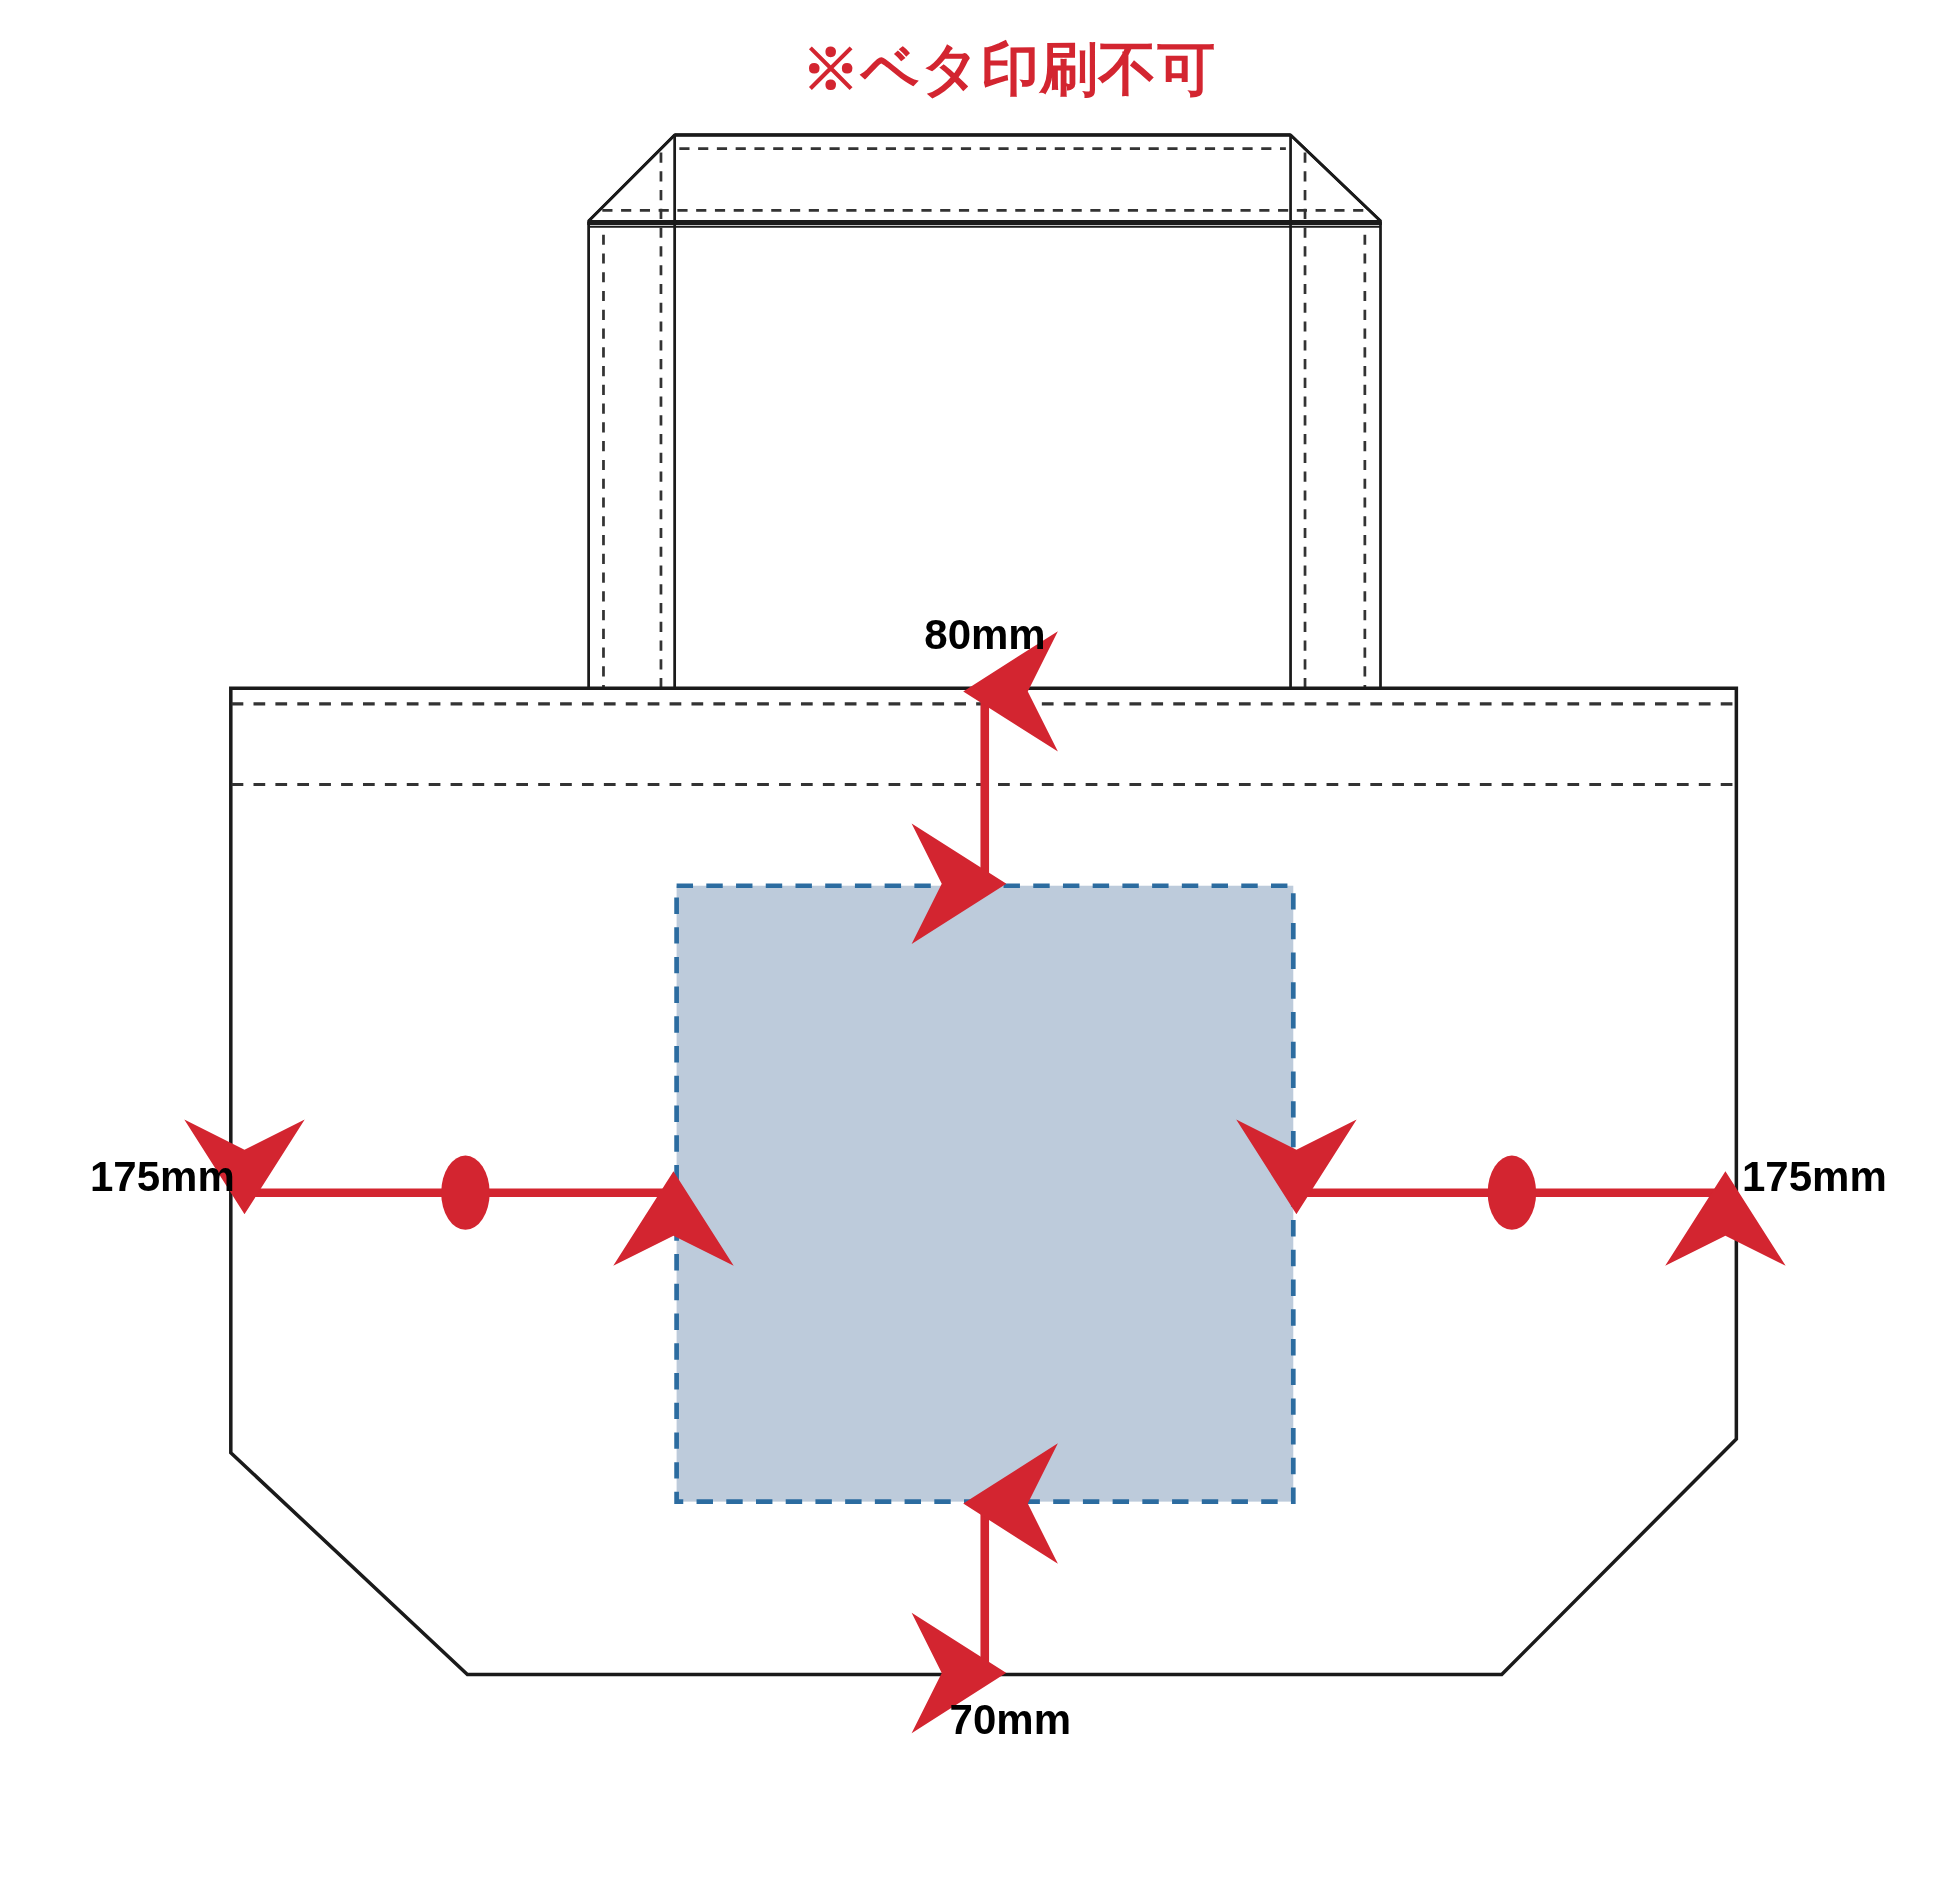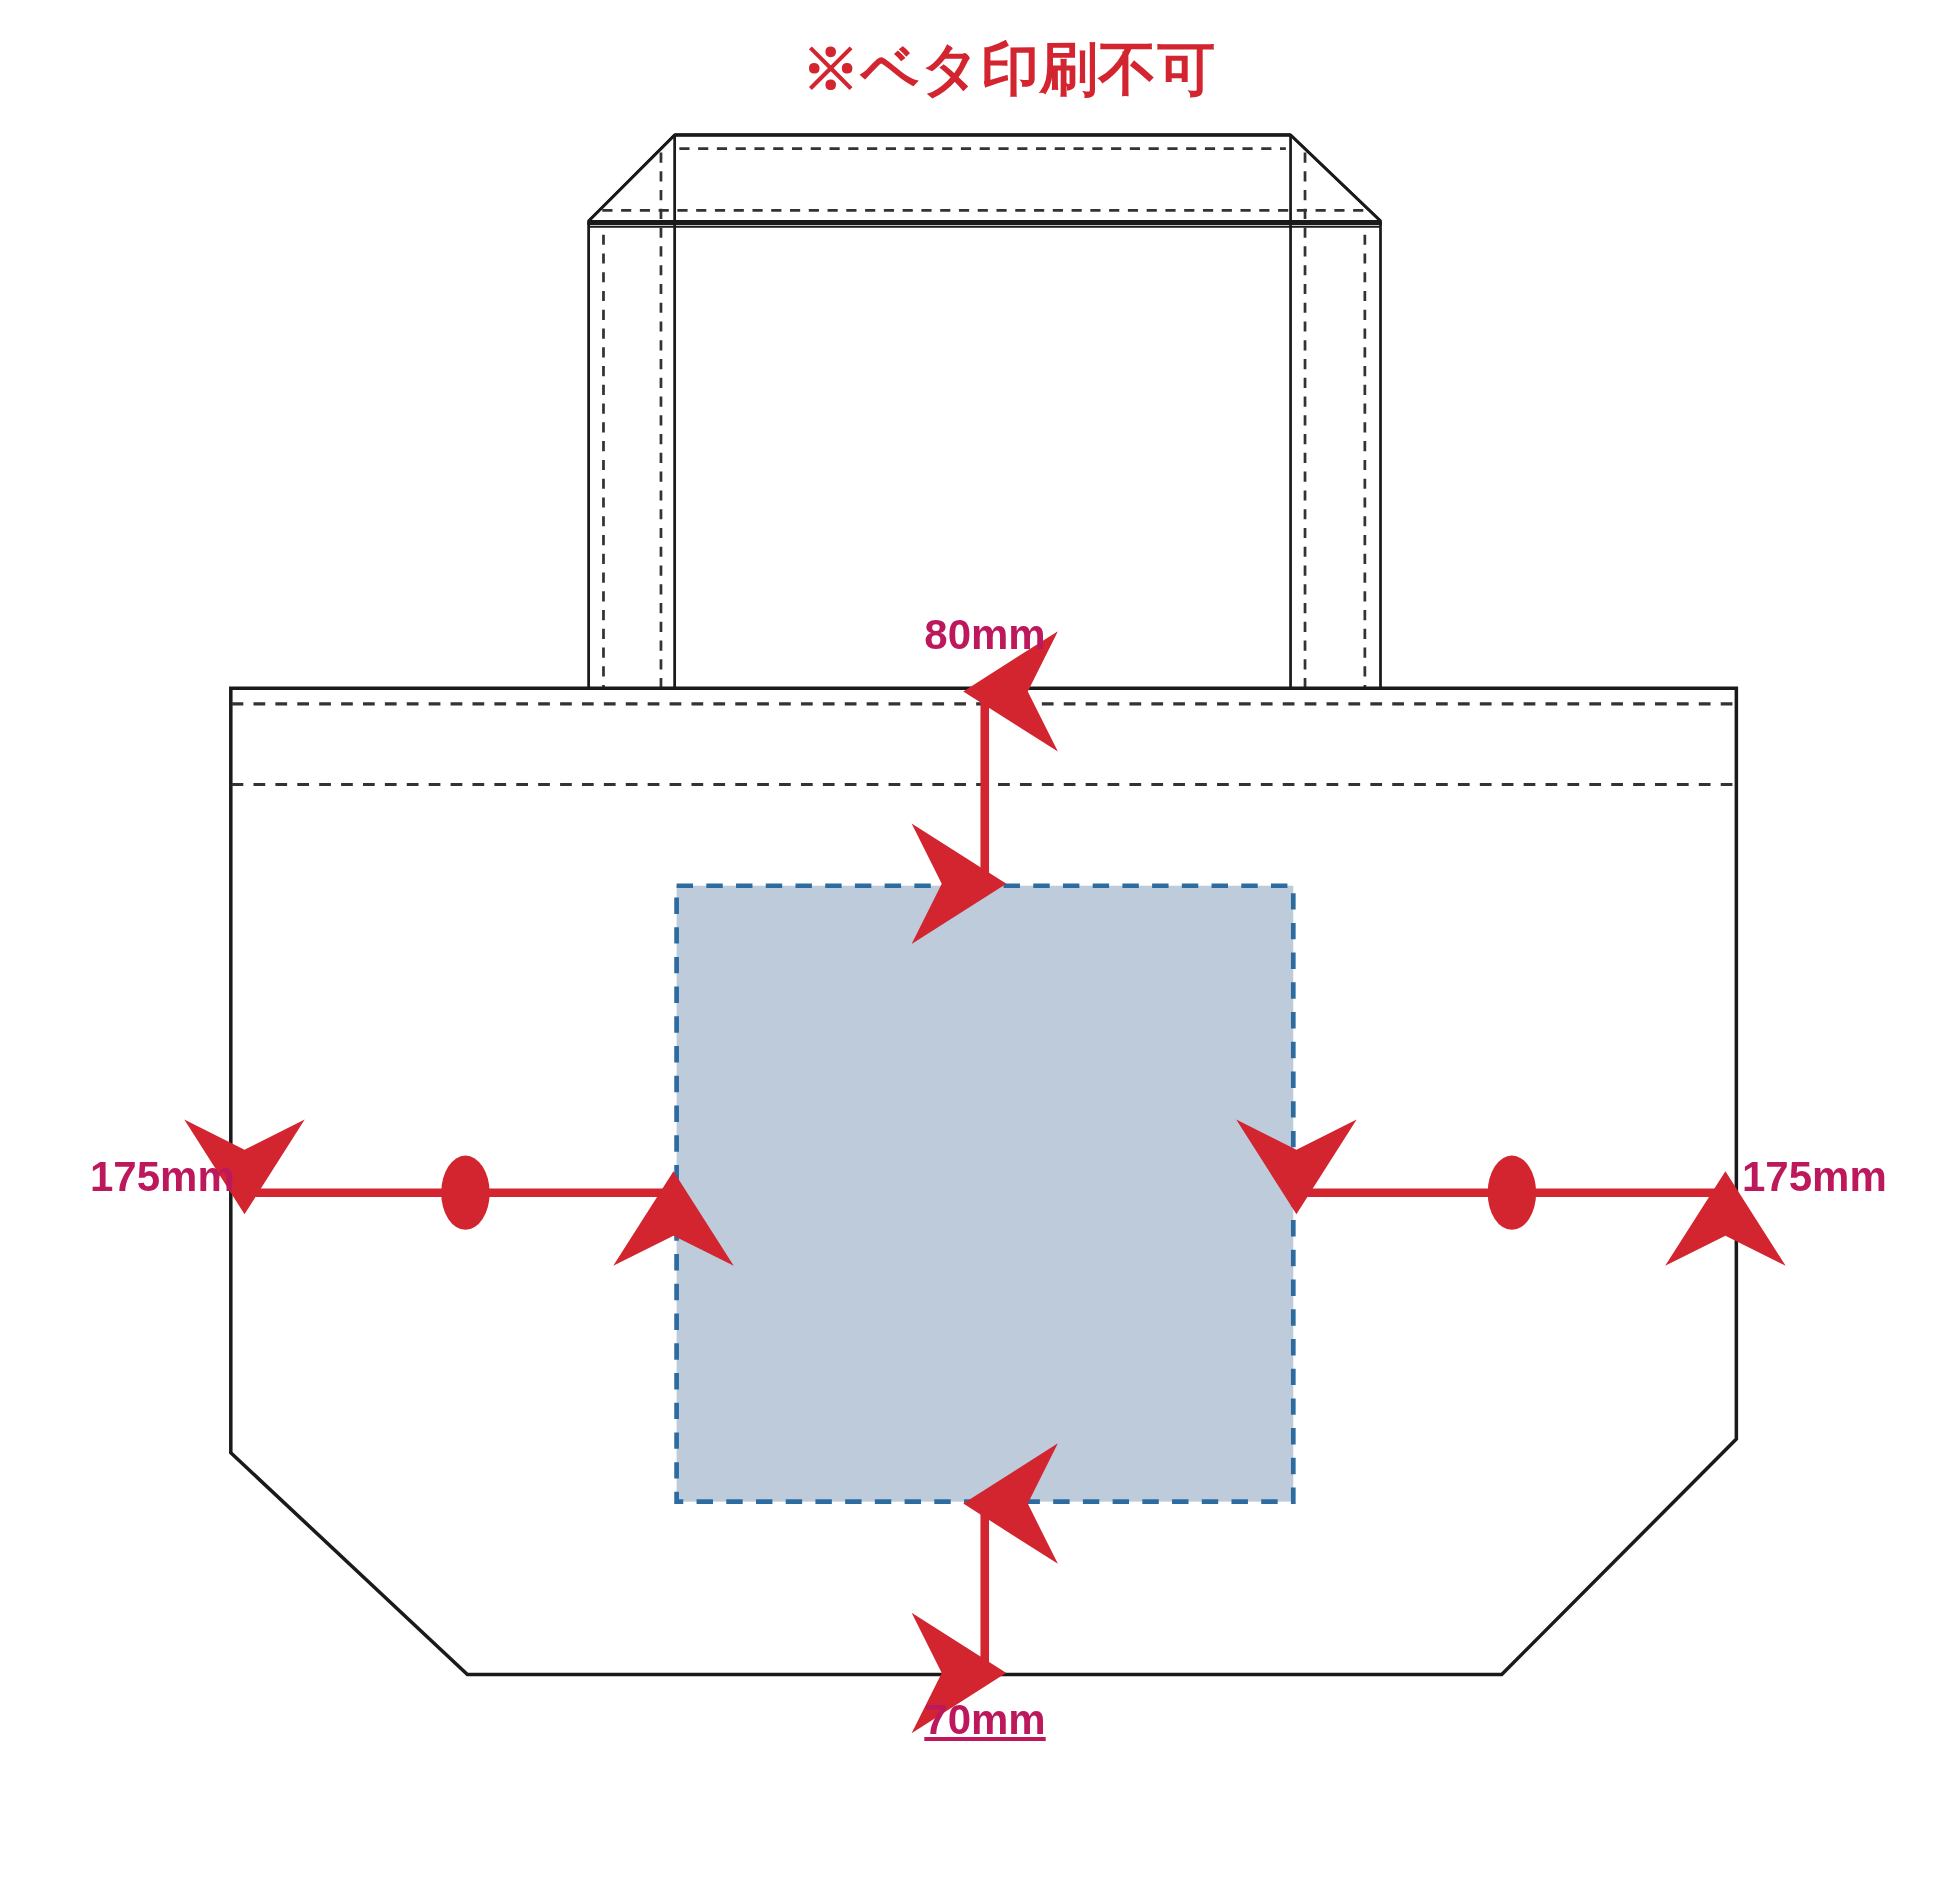--- a/index.html
+++ b/index.html
@@ -36,37 +36,36 @@
     color: #d32530;
     letter-spacing: 0.8px;
     font-family: "Liberation Sans", sans-serif;
     line-height: 1.1;
     white-space: nowrap;
   }
   .dim-label {
     position: absolute;
     font-size: 42px;
     font-weight: 700;
-    color: #be185d;
+    color: #000000;
     font-family: "Liberation Sans", sans-serif;
     white-space: nowrap;
     line-height: 1;
   }
   #label-top {
     left: 899px;
     top: 614px;
     width: 172px;
     text-align: center;
   }
   #label-bottom {
     left: 899px;
     top: 1699px;
     width: 172px;
-    text-align: center;
-    text-decoration: underline;
+    text-align: right;
   }
   #label-left {
     left: 90px;
     top: 1156px;
     width: 156px;
     text-align: left;
   }
   #label-right {
     left: 1742px;
     top: 1156px;

